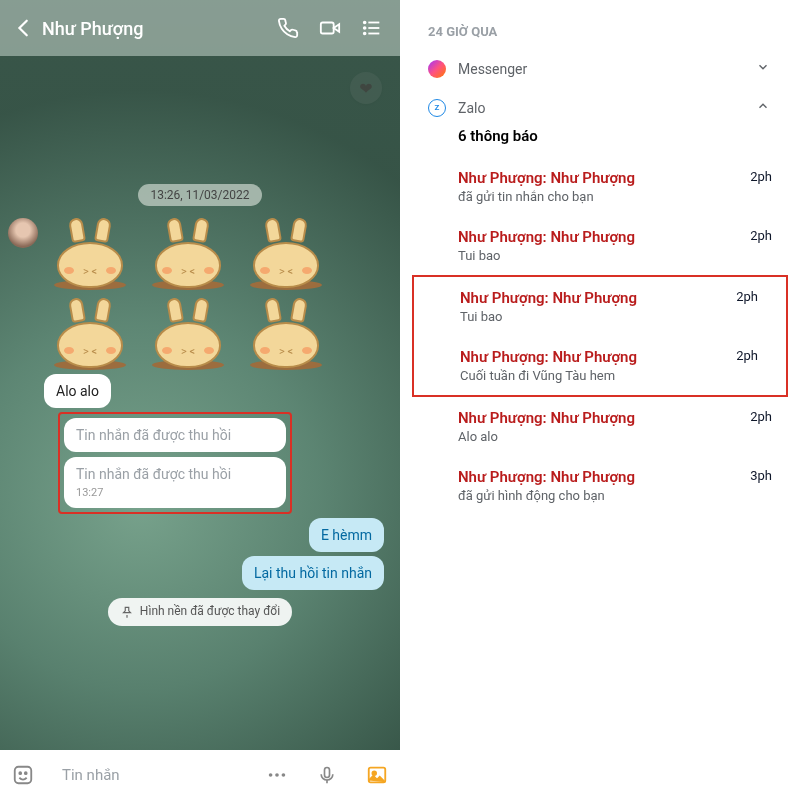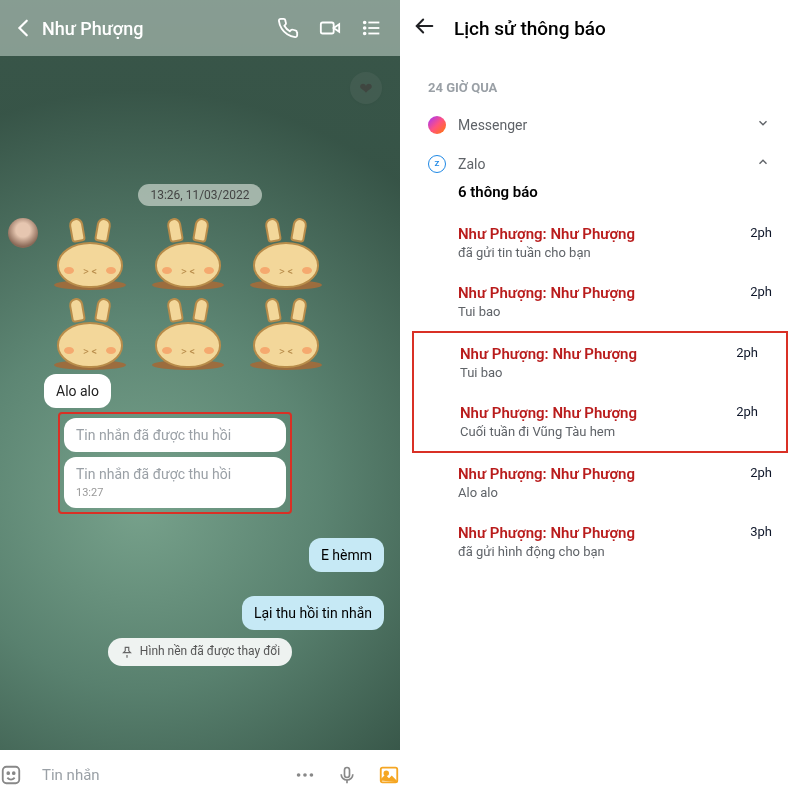--- a/index.html
+++ b/index.html
@@ -108,40 +108,40 @@
   .msg-row.right { justify-content: flex-end; padding-right: 8px; }
   .bubble {
     max-width: 260px;
     padding: 8px 12px;
     border-radius: 12px;
     font-size: 14px;
     line-height: 1.3;
   }
   .bubble.white { background: #fff; color: #222; }
   .bubble.recalled { background: #fff; color: #9aa0a6; }
-  .bubble.blue { background: #c6e9f5; color: #000000; margin-top: 20px; }
+  .bubble.blue { background: #c6e9f5; color: #0369a1; }
   .bubble.system {
     background: rgba(255,255,255,0.9); color: #555;
     font-size: 12px; border-radius: 16px;
     display: flex; align-items: center; gap: 6px;
     padding: 6px 12px;
   }
   .bubble .time-under {
     font-size: 11px; color: #999; margin-top: 2px;
   }
   .recall-highlight {
     border: 2px solid #d93025;
     padding: 4px; margin-left: 50px; margin-right: 100px;
     border-radius: 4px;
   }
   .recall-highlight .bubble { margin-bottom: 5px; }
   .recall-highlight .bubble:last-of-type { margin-bottom: 0; }
   .chat-input {
     height: 50px; background: #fff;
-    display: flex; align-items: center; padding: 0 0; gap: 20px;
+    display: flex; align-items: center; padding: 0 12px; gap: 28px;
   }
   .chat-input .input-text { flex: 1; color: #9aa0a6; font-size: 15px; }
   .chat-input .icon { width: 22px; height: 22px; display:flex; align-items:center; justify-content:center; }
   
   .panel-right {
     display: flex; flex-direction: column;
     background: #fff;
   }
   .notif-header {
     height: 56px; display: flex; align-items: center;
@@ -346,29 +346,20 @@
       <svg width="22" height="22" viewBox="0 0 24 24" fill="none" stroke="#f5a623" stroke-width="2">
           <rect x="3" y="4" width="18" height="16" rx="2"></rect>
           <circle cx="9" cy="10" r="2" fill="#f5a623"></circle>
           <path d="M3 18l5-5 4 4 3-3 6 6" fill="#f5a623"></path>
         </svg>
     </div>
   </div>
 </div>
 
 <div class="panel-right">
-  <div class="notif-header">
-    <div>
-      <svg width="22" height="22" viewBox="0 0 24 24" fill="none" stroke="#202124" stroke-width="2.2" stroke-linecap="round">
-          <line x1="20" y1="12" x2="4" y2="12"></line>
-          <polyline points="10 5 3 12 10 19"></polyline>
-        </svg>
-    </div>
-    <div class="notif-title">Lịch sử thông báo</div>
-  </div>
 
   <div class="section-label">24 GIỜ QUA</div>
 
   <div class="app-group">
     <div class="app-icon messenger"></div>
     <div class="app-name">Messenger</div>
     <div class="chev">
       <svg width="14" height="14" viewBox="0 0 24 24" fill="none" stroke="#5f6368" stroke-width="2.4">
           <polyline points="6 9 12 15 18 9"></polyline>
         </svg>
@@ -382,21 +373,21 @@
       <svg width="14" height="14" viewBox="0 0 24 24" fill="none" stroke="#5f6368" stroke-width="2.4">
           <polyline points="6 15 12 9 18 15"></polyline>
         </svg>
     </div>
   </div>
   <div class="app-count">6 thông báo</div>
 
   <div class="notif-item">
     <div class="notif-left">
       <div class="notif-sender">Như Phượng: Như Phượng</div>
-      <div class="notif-body">đã gửi tin tuần cho bạn</div>
+      <div class="notif-body">đã gửi tin nhắn cho bạn</div>
     </div>
     <div class="notif-time">2ph</div>
   </div>
   <div class="notif-item">
     <div class="notif-left">
       <div class="notif-sender">Như Phượng: Như Phượng</div>
       <div class="notif-body">Tui bao</div>
     </div>
     <div class="notif-time">2ph</div>
   </div>

